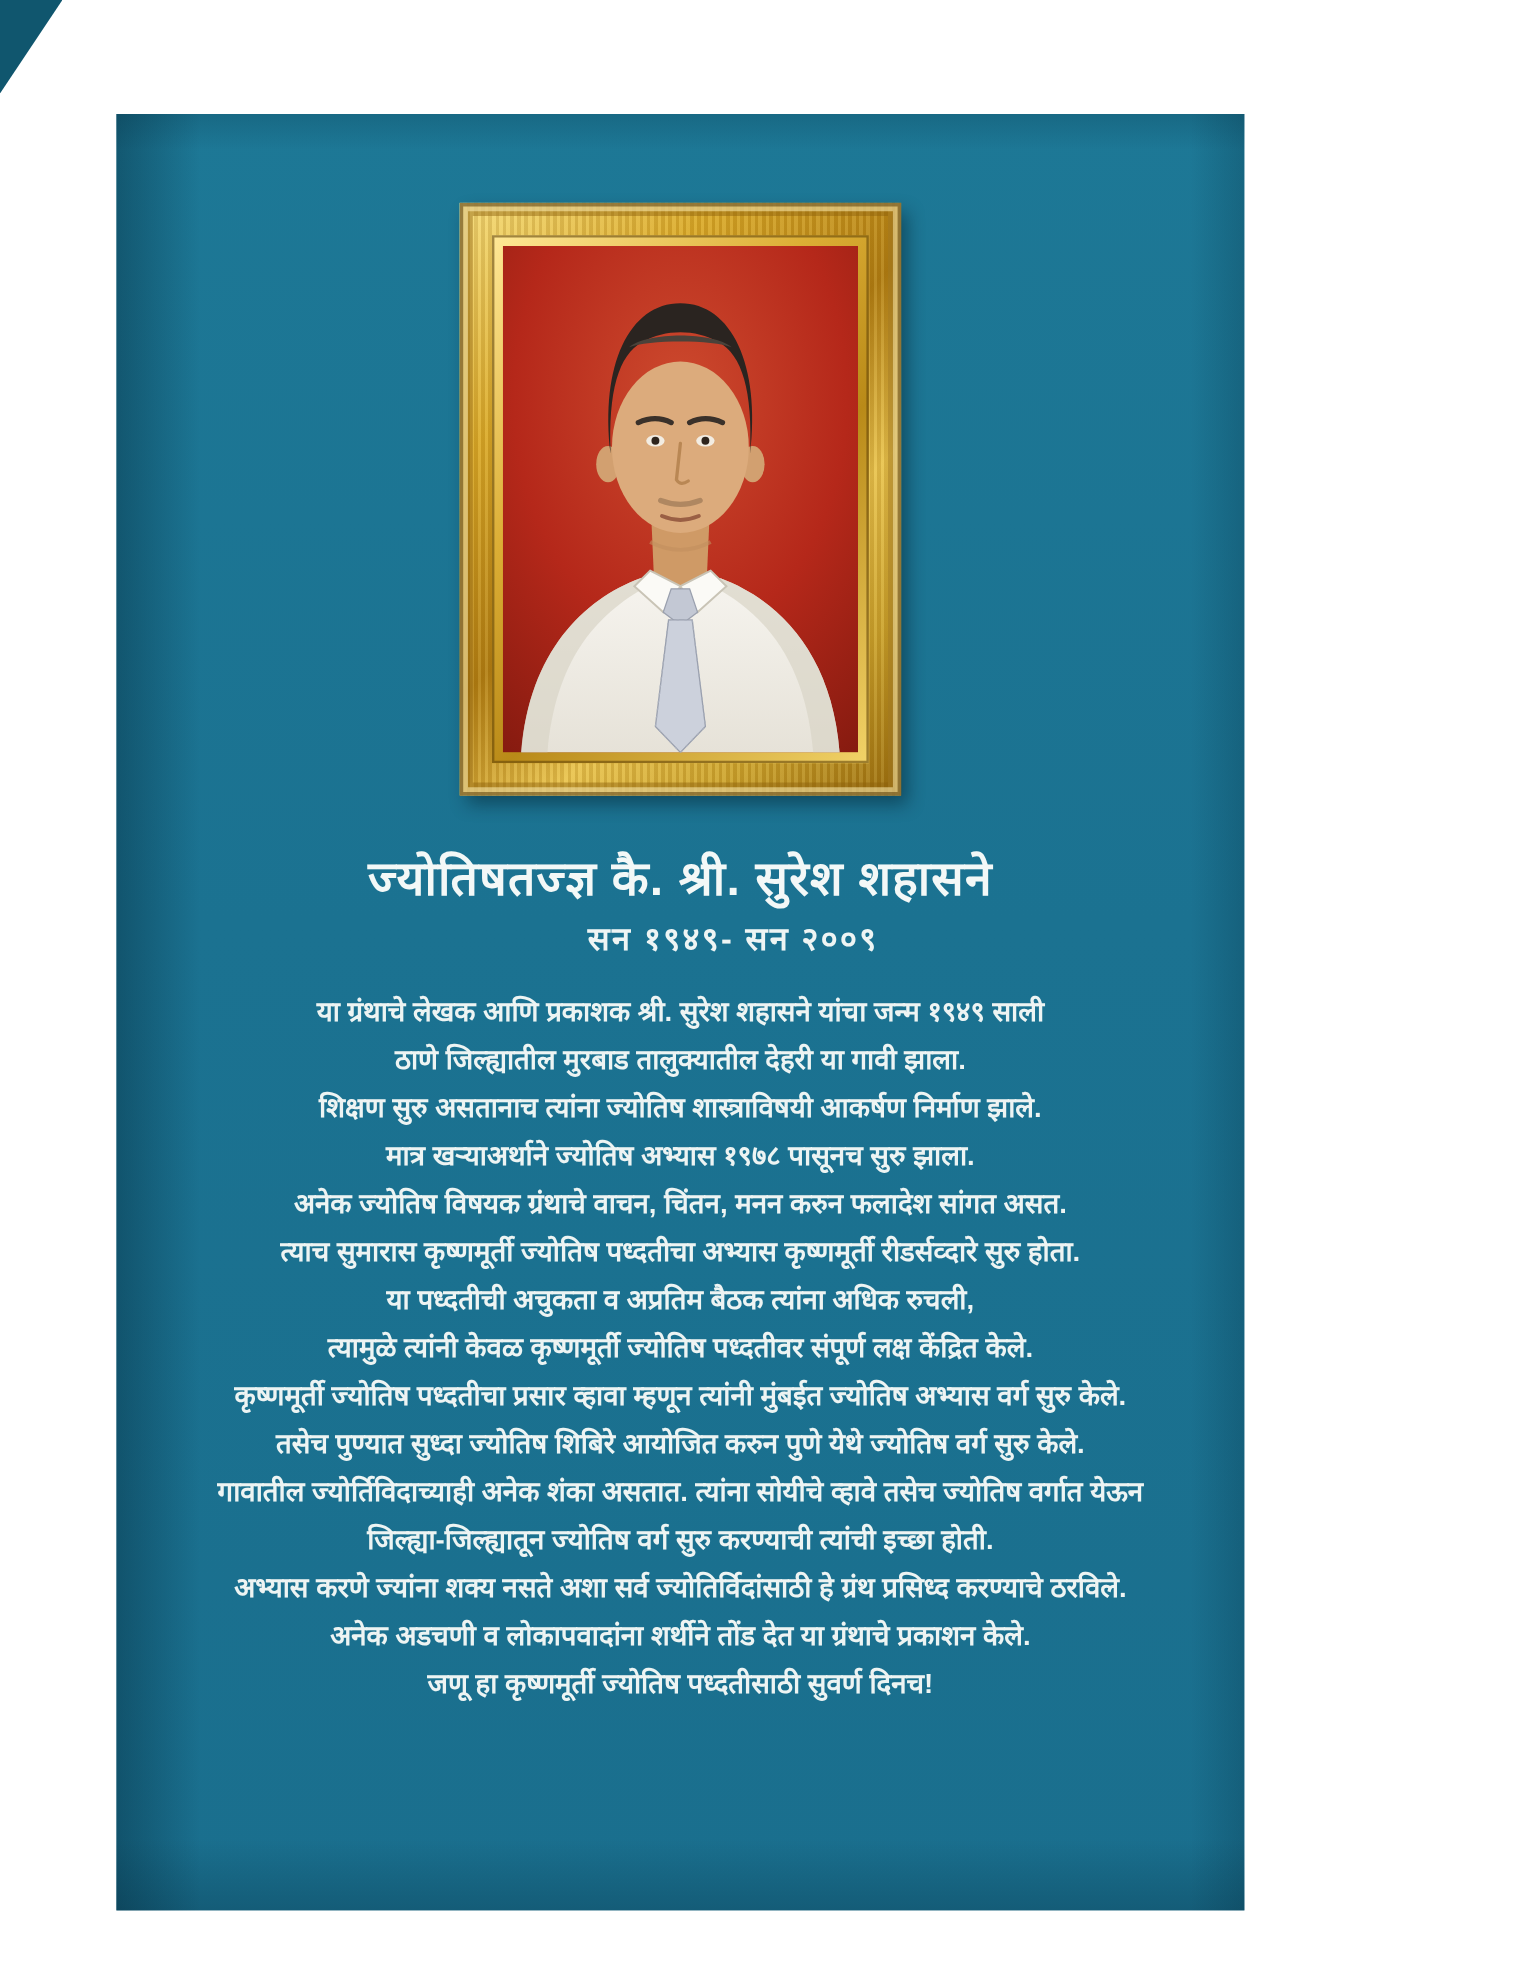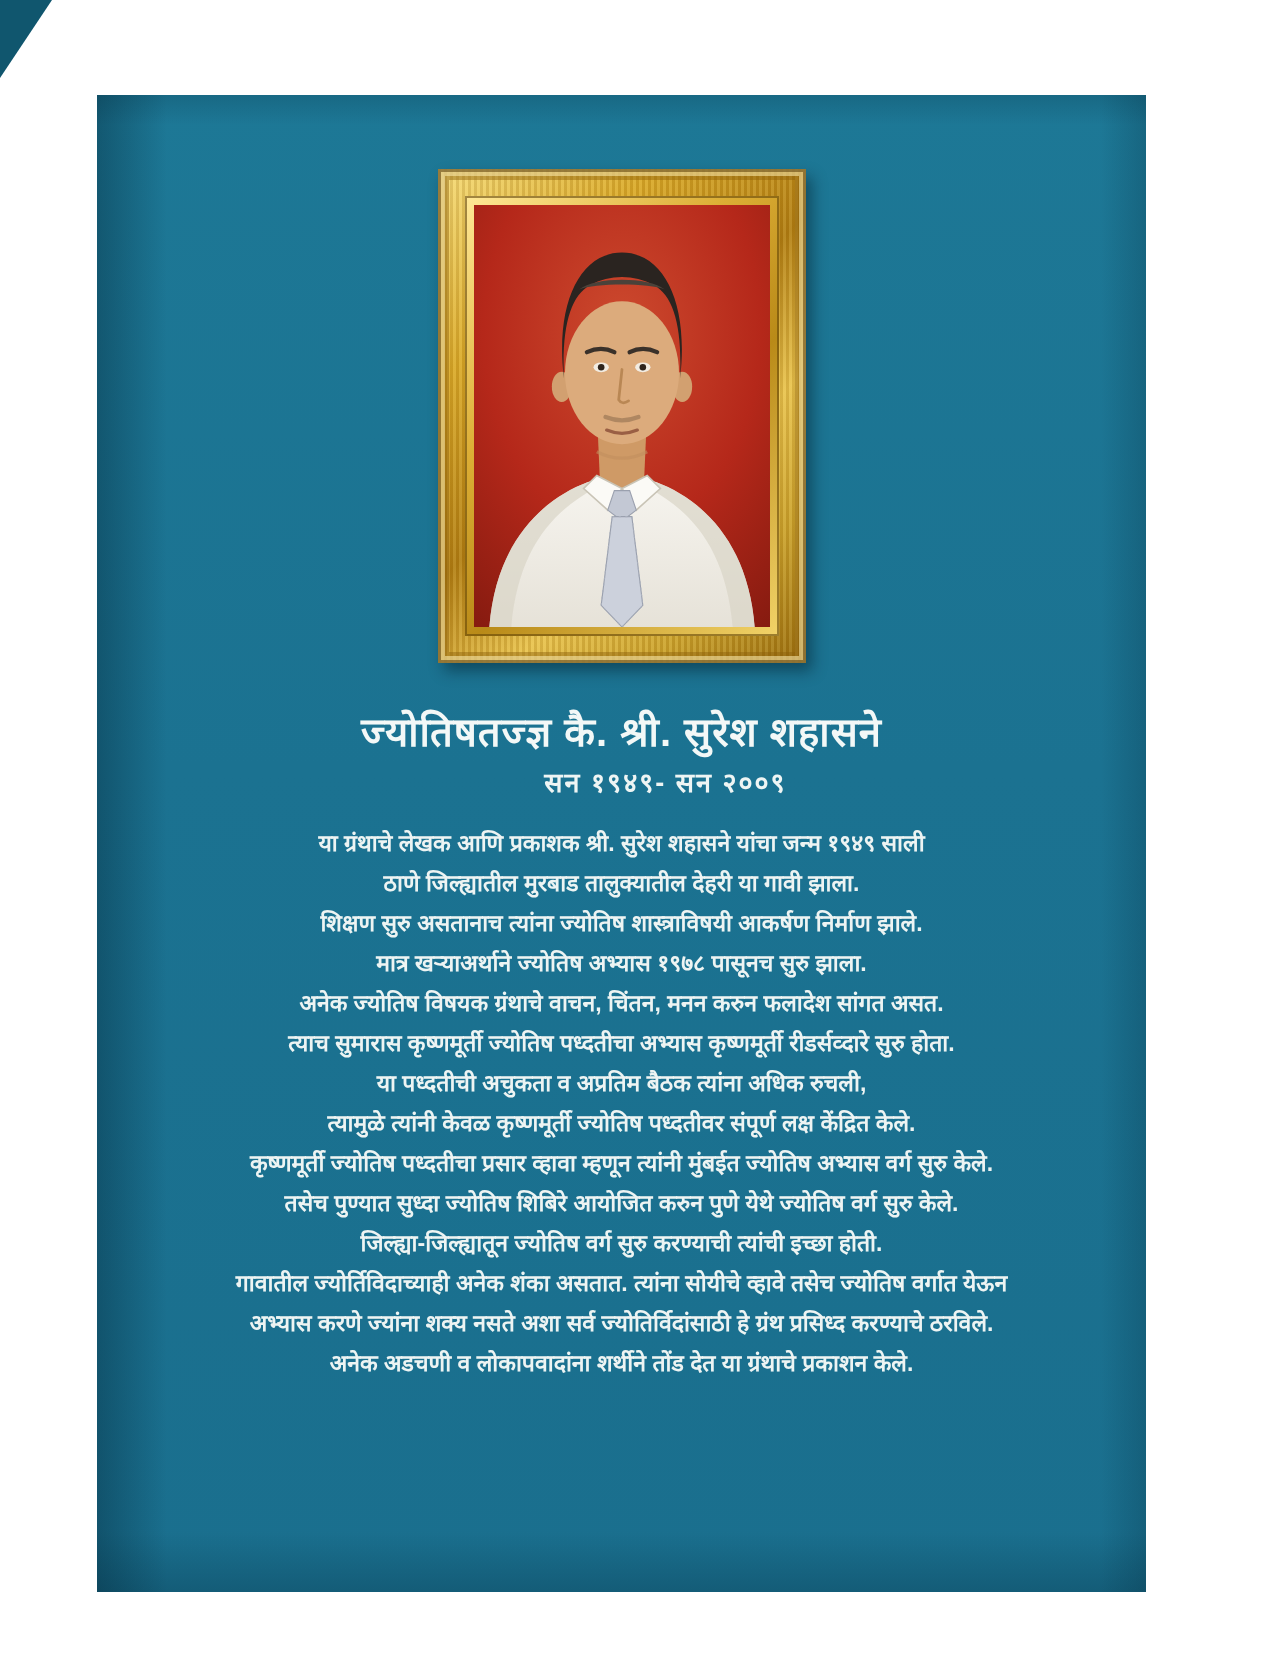--- a/index.html
+++ b/index.html
@@ -8,21 +8,21 @@
     background:#ffffff;
     font-family:"Liberation Sans","DejaVu Sans",sans-serif;
     overflow:hidden;
   }
   .corner-artifact{
     position:absolute;left:0;top:0;width:52px;height:78px;
     background:#10566e;
     clip-path:polygon(0 0,100% 0,0 100%);
   }
   .teal-panel{
-    position:absolute;left:97px;top:95px;width:1049px;height:1497px;
+    position:absolute;left:97px;top:95px;width:940px;height:1497px;
     background:
       linear-gradient(90deg, rgba(2,36,52,.38) 0px, rgba(2,36,52,0) 70px),
       linear-gradient(270deg, rgba(2,36,52,.22) 0px, rgba(2,36,52,0) 45px),
       linear-gradient(180deg, rgba(2,36,52,.18) 0px, rgba(2,36,52,0) 30px, rgba(2,36,52,0) 96%, rgba(2,36,52,.25) 100%),
       linear-gradient(180deg,#1d7896 0%, #1b7291 45%, #1a6f8e 100%);
   }
   
   .frame{
     position:absolute;left:50%;top:74px;transform:translateX(-50%);
     width:368px;height:494px;
@@ -143,19 +143,20 @@
     <div class="bio-line">या ग्रंथाचे लेखक आणि प्रकाशक श्री. सुरेश शहासने यांचा जन्म १९४९ साली</div>
     <div class="bio-line">ठाणे जिल्ह्यातील मुरबाड तालुक्यातील देहरी या गावी झाला.</div>
     <div class="bio-line">शिक्षण सुरु असतानाच त्यांना ज्योतिष शास्त्राविषयी आकर्षण निर्माण झाले.</div>
     <div class="bio-line">मात्र खऱ्याअर्थाने ज्योतिष अभ्यास १९७८ पासूनच सुरु झाला.</div>
     <div class="bio-line">अनेक ज्योतिष विषयक ग्रंथाचे वाचन, चिंतन, मनन करुन फलादेश सांगत असत.</div>
     <div class="bio-line">त्याच सुमारास कृष्णमूर्ती ज्योतिष पध्दतीचा अभ्यास कृष्णमूर्ती रीडर्सव्दारे सुरु होता.</div>
     <div class="bio-line">या पध्दतीची अचुकता व अप्रतिम बैठक त्यांना अधिक रुचली,</div>
     <div class="bio-line">त्यामुळे त्यांनी केवळ कृष्णमूर्ती ज्योतिष पध्दतीवर संपूर्ण लक्ष केंद्रित केले.</div>
     <div class="bio-line">कृष्णमूर्ती ज्योतिष पध्दतीचा प्रसार व्हावा म्हणून त्यांनी मुंबईत ज्योतिष अभ्यास वर्ग सुरु केले.</div>
     <div class="bio-line">तसेच पुण्यात सुध्दा ज्योतिष शिबिरे आयोजित करुन पुणे येथे ज्योतिष वर्ग सुरु केले.</div>
+    <div class="bio-line">गावातील ज्योर्तिविदाच्याही अनेक शंका असतात. त्यांना सोयीचे व्हावे तसेच ज्योतिष वर्गात येऊन</div>
     <div class="bio-line">जिल्ह्या-जिल्ह्यातून ज्योतिष वर्ग सुरु करण्याची त्यांची इच्छा होती.</div>
-    <div class="bio-line">गावातील ज्योर्तिविदाच्याही अनेक शंका असतात. त्यांना सोयीचे व्हावे तसेच ज्योतिष वर्गात येऊन</div>
     <div class="bio-line">अभ्यास करणे ज्यांना शक्य नसते अशा सर्व ज्योतिर्विदांसाठी हे ग्रंथ प्रसिध्द करण्याचे ठरविले.</div>
     <div class="bio-line">अनेक अडचणी व लोकापवादांना शर्थीने तोंड देत या ग्रंथाचे प्रकाशन केले.</div>
+    <div class="bio-line">जणू हा कृष्णमूर्ती ज्योतिष पध्दतीसाठी सुवर्ण दिनच!</div>
   </div>
 
 </div>
 
 </body></html>

